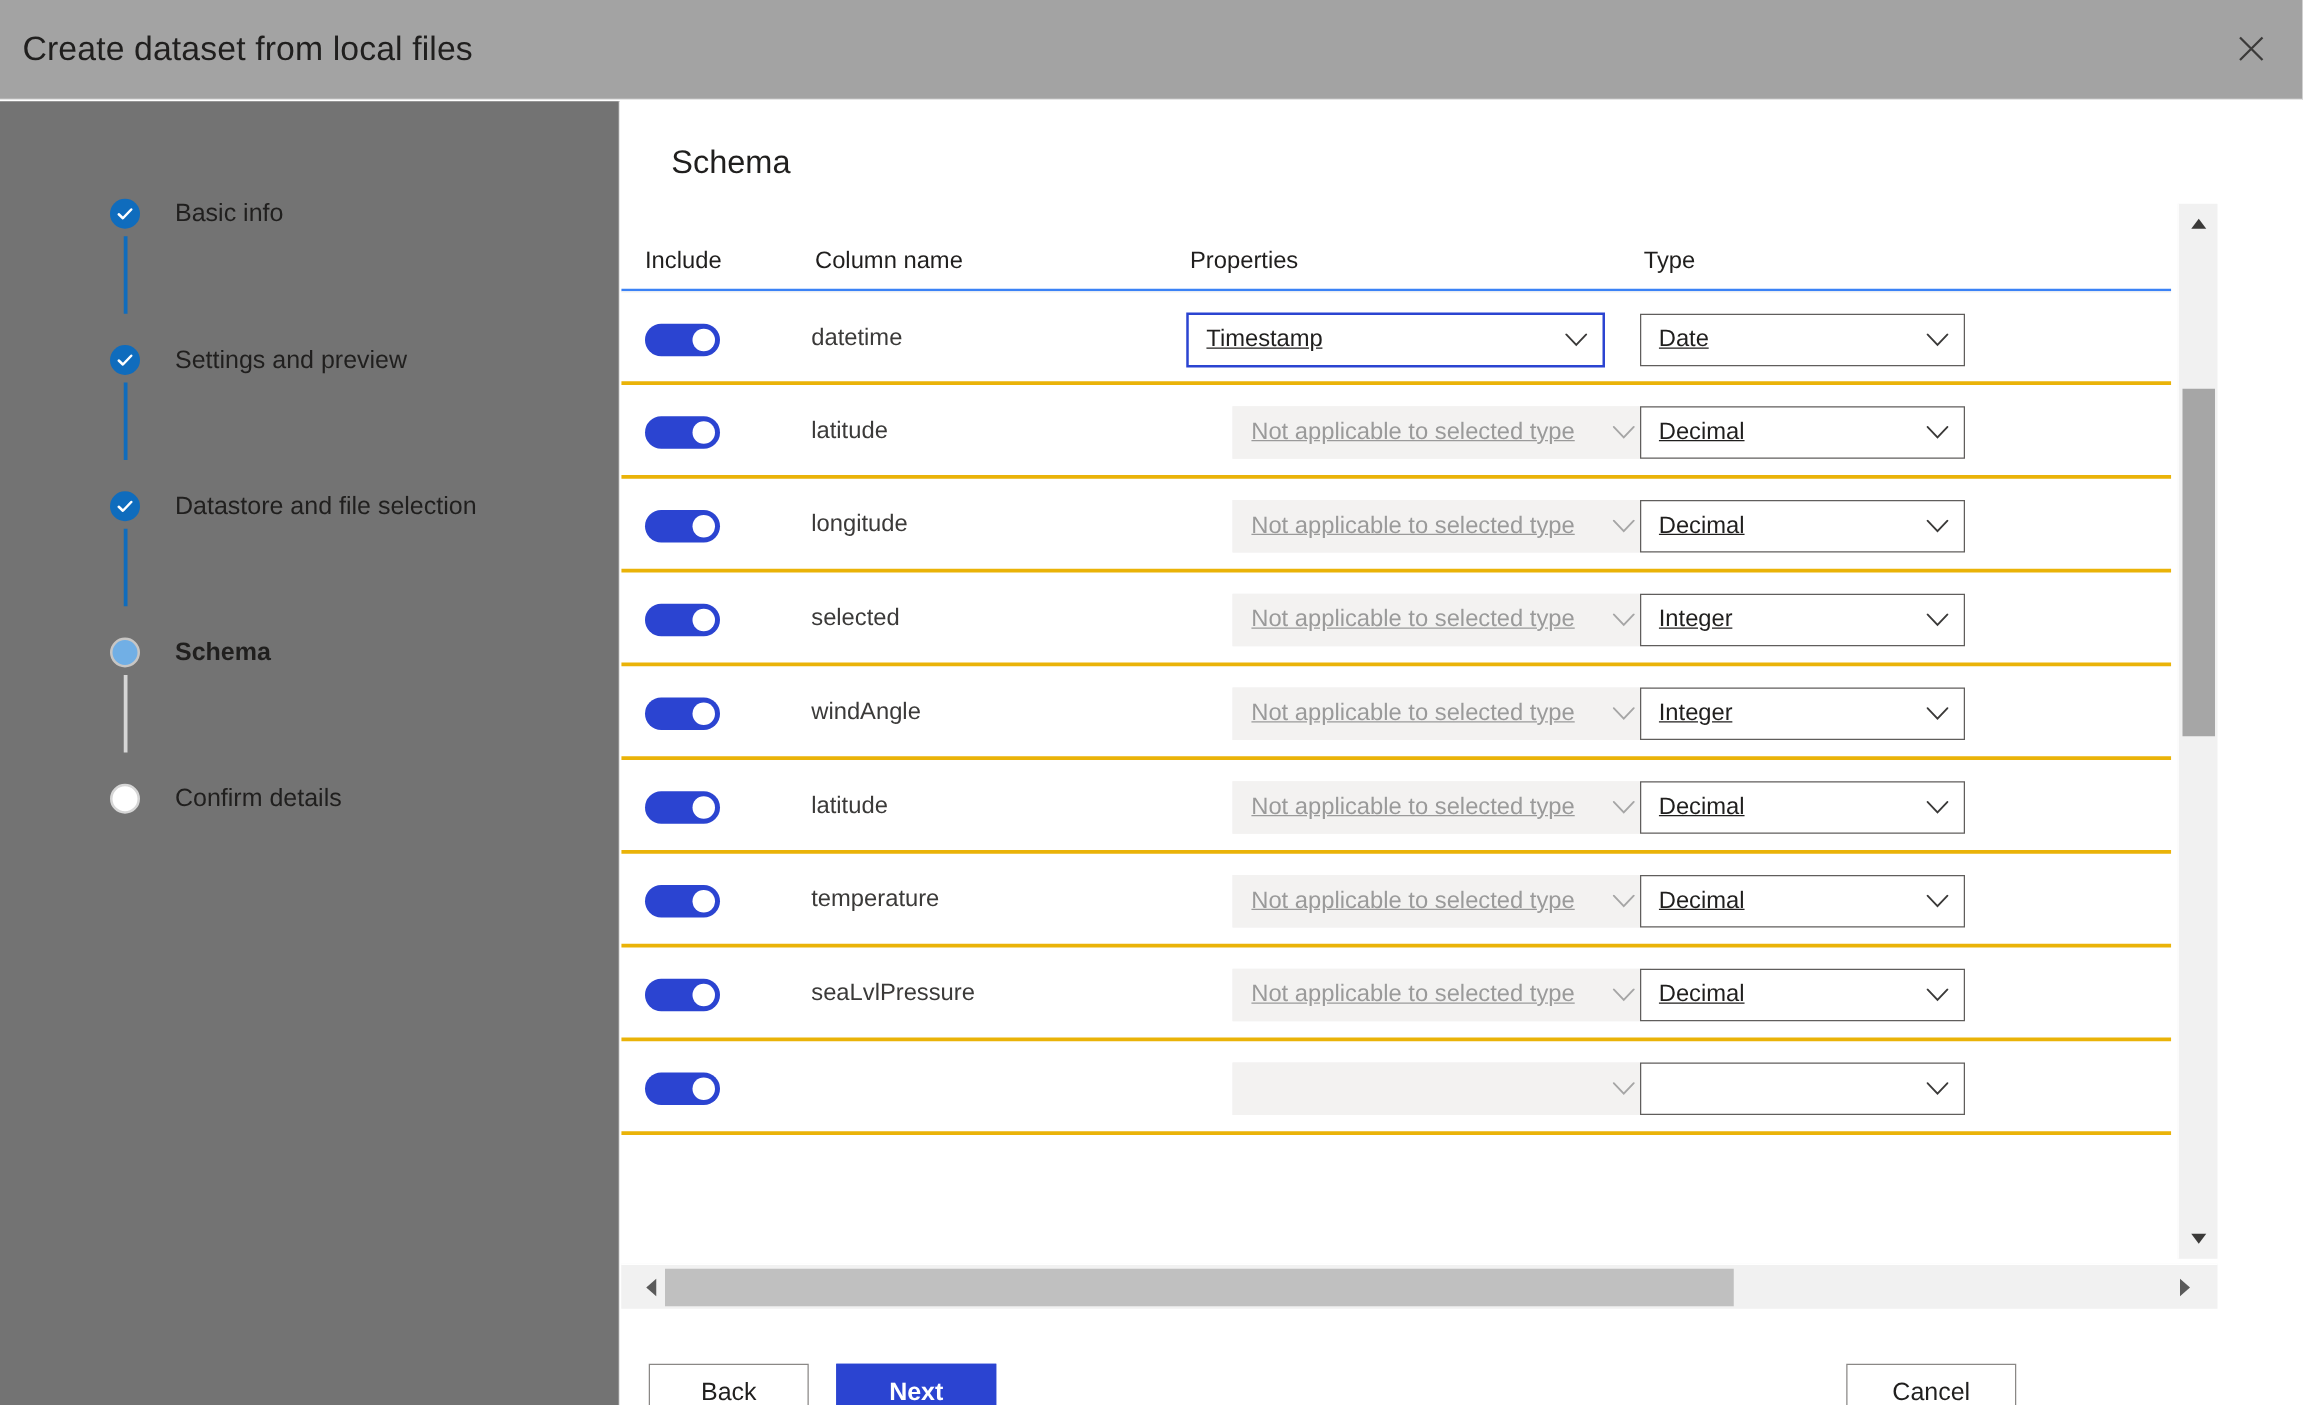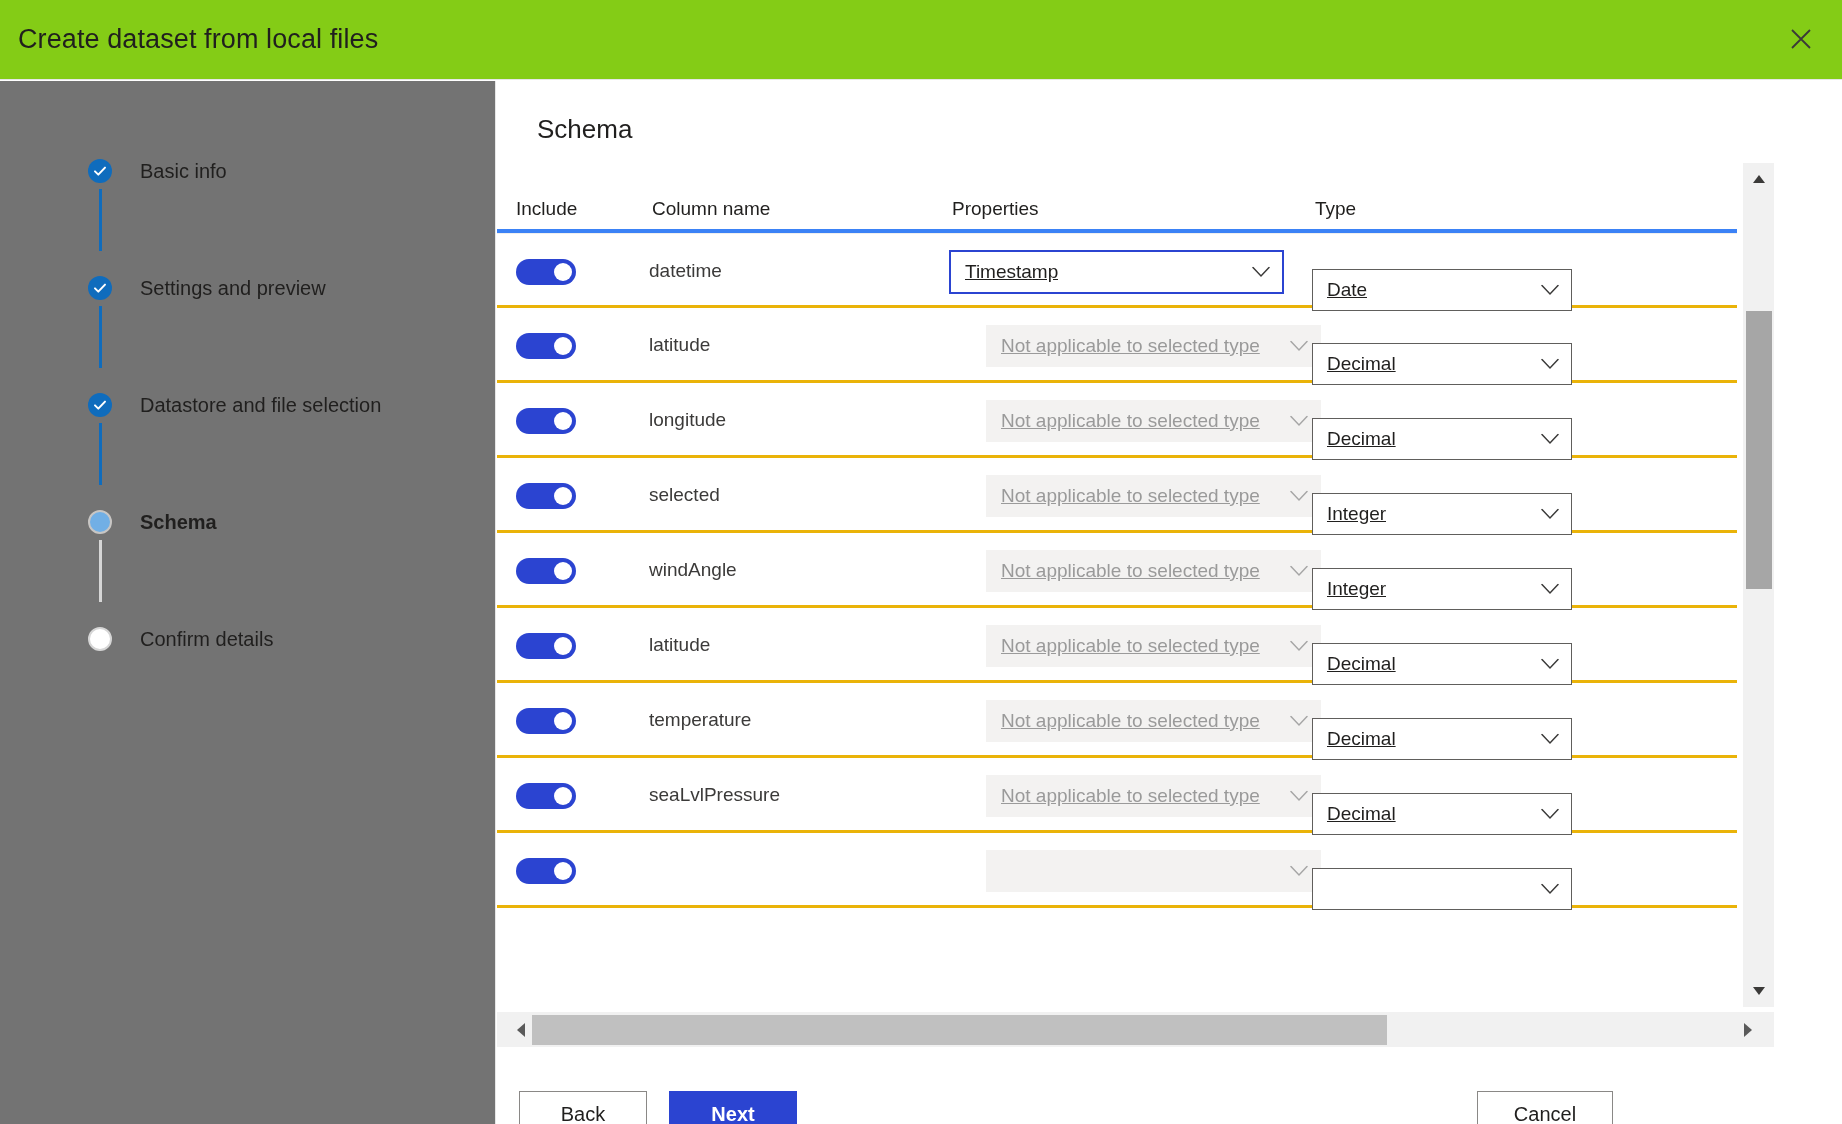--- a/index.html
+++ b/index.html
@@ -12,21 +12,21 @@
     color: #201f1e;
     overflow: hidden;
   }
 
   
   .titlebar {
     position: absolute;
     left: 0; top: 0;
     width: 1842px; height: 80px;
     border-bottom: 1px solid #e6e6e6;
-    background: #84cc16;
+    background: #a3a3a3;
   }
   .titlebar-title {
     position: absolute;
     left: 18px; top: 24px;
     font-size: 27px;
     font-weight: 400;
     color: #201f1e;
     letter-spacing: .1px;
   }
   .close-btn {
@@ -113,21 +113,21 @@
     position: absolute;
     left: 0px; top: 80px;
     width: 1240px;
     height: 896px;
     overflow: hidden;
   }
   .grid-header {
     position: absolute;
     left: 0; top: 0;
     width: 1240px; height: 72px;
-    border-bottom: 4px solid #3b82f6;
+    border-bottom: 2px solid #3b82f6;
   }
   .th {
     position: absolute;
     top: 37px;
     font-size: 19px;
     color: #201f1e;
     white-space: nowrap;
   }
   .th-include   { left: 19px; }
   .th-colname   { left: 155px; }
@@ -210,21 +210,20 @@
     border: 1px solid #f3f2f1;
     cursor: default;
     margin-left: 37px;
   }
   .dd-props.disabled .dd-text { color: #9a9a9a; }
   .dd-props.disabled .chev path { stroke: #a6a6a6; }
 
   .dd-type {
     left: 815px; top: 17px;
     width: 260px;
-    margin-top: 18px;
   }
 
   
   .vscroll {
     position: absolute;
     left: 1245px; top: 82px;
     width: 32px; height: 844px;
     background: #f1f1f1;
     border-left: 1px solid #ffffff;
   }

